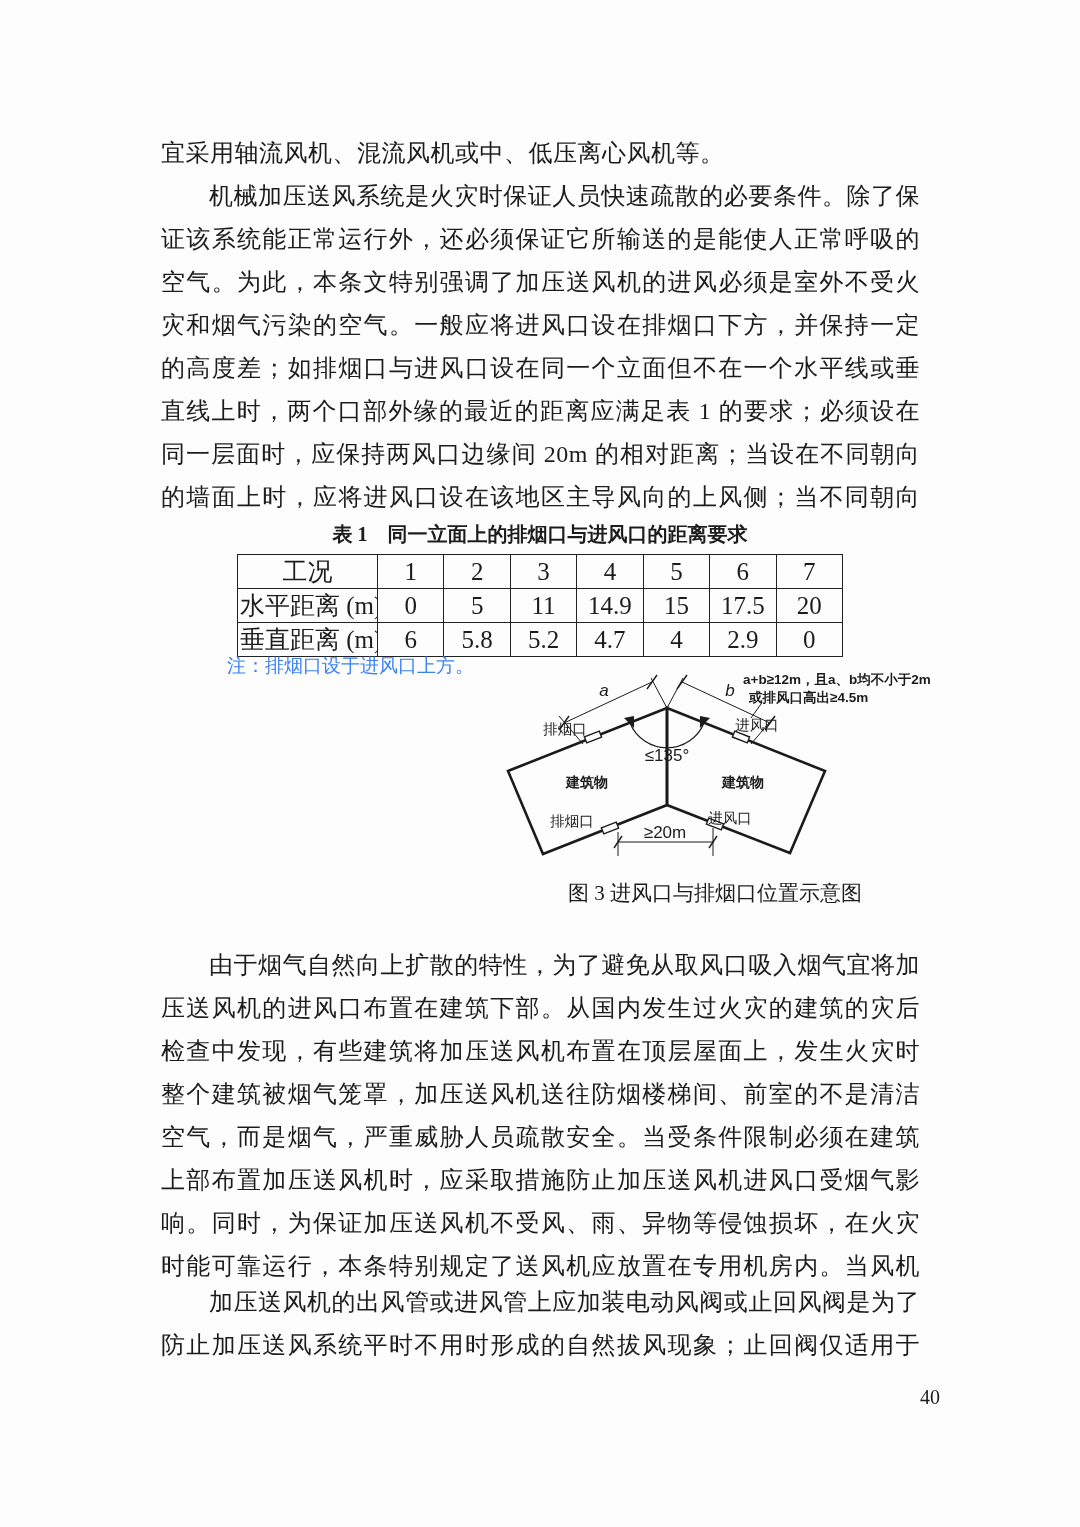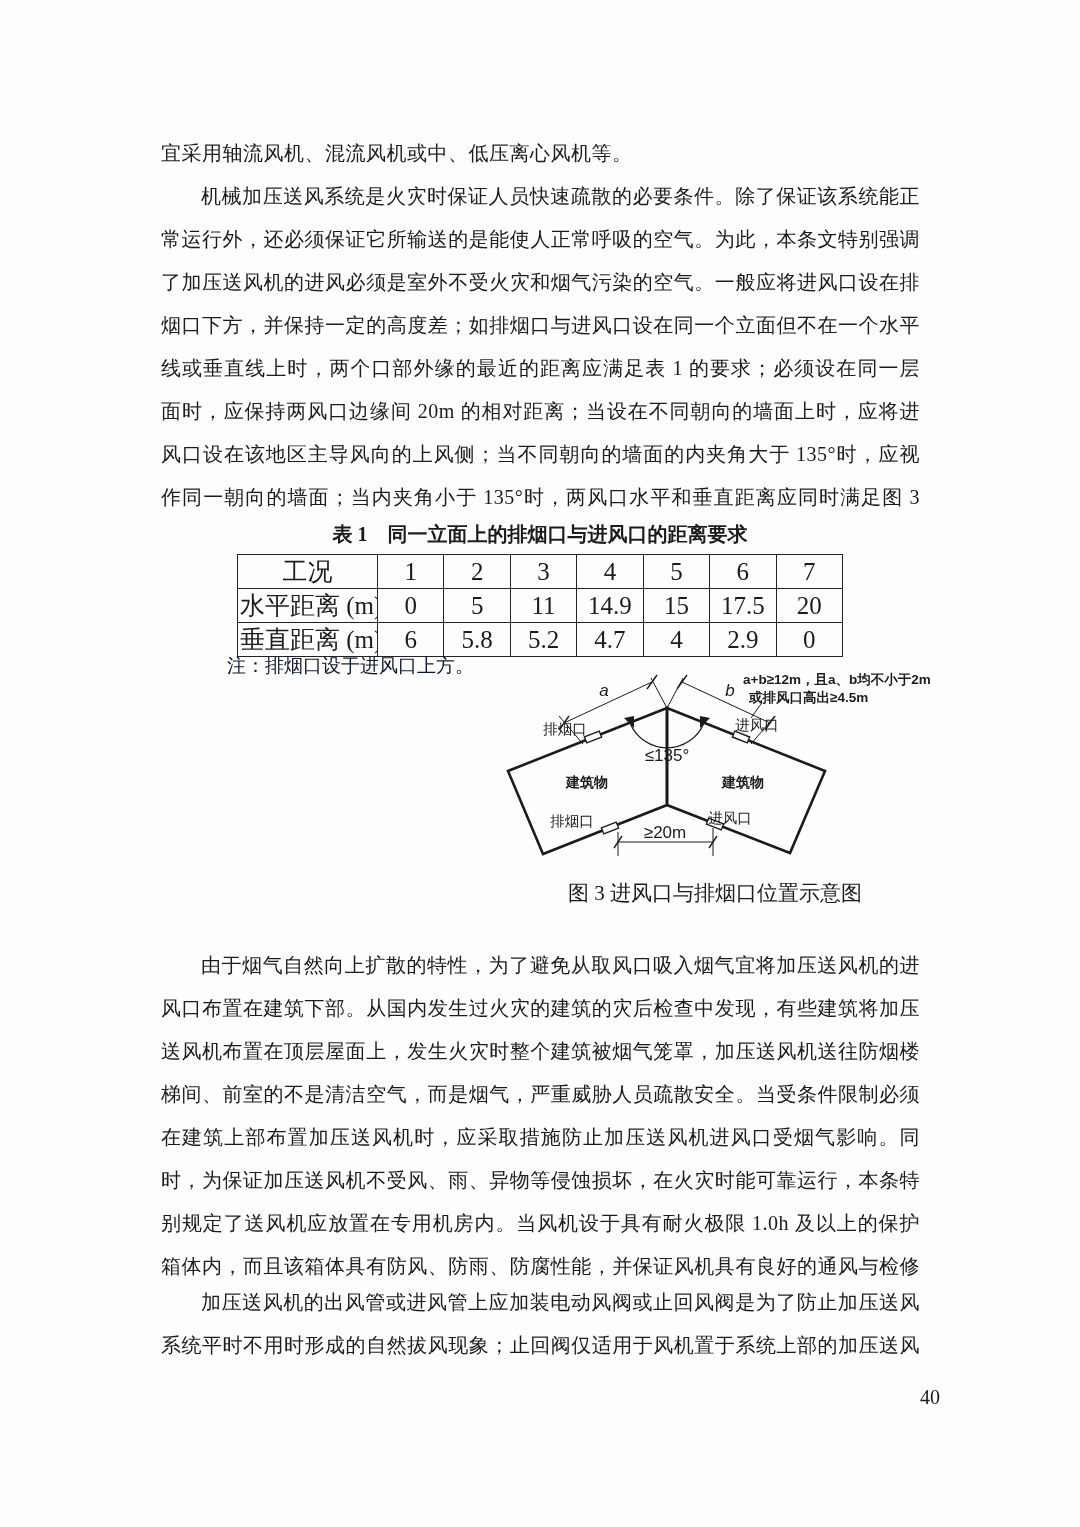--- a/index.html
+++ b/index.html
@@ -9,21 +9,21 @@
     width:1080px;height:1527px;
     margin:0 auto;
     background:#fdfdfd;
     font-family:"Liberation Serif","DejaVu Serif",serif;
     color:#1c1c1c;
     overflow:hidden;
   }
   .body-text{
     position:absolute;
     left:161px;width:759px;
-    font-size:20px;line-height:43px;
+    font-size:24px;line-height:43px;
     text-align:justify;
     letter-spacing:.5px;
     color:#1c1c1c;
     overflow:hidden;
   }
   .indent{text-indent:2em;}
   .tbl-title{
     position:absolute;left:237px;top:519px;width:606px;
     text-align:center;font-size:20px;line-height:30px;color:#1c1c1c;font-weight:bold;
   }
@@ -32,21 +32,21 @@
     border-collapse:collapse;table-layout:fixed;
     font-size:25px;color:#1c1c1c;
   }
   table.dist td{
     border:1.6px solid #222;
     height:31px;text-align:center;vertical-align:middle;
     padding:0 2px;white-space:nowrap;overflow:hidden;
   }
   .tbl-note{
     position:absolute;left:227px;top:653px;
-    font-size:19px;line-height:26px;color:#0f172a;
+    font-size:19px;line-height:26px;color:#3b82f6;
   }
   .left-col{
     position:absolute;left:161px;top:688px;width:344px;height:254px;
     font-size:20px;line-height:42px;text-align:justify;
     letter-spacing:.5px;overflow:hidden;
   }
   .figure-svg{position:absolute;left:503px;top:666px;}
   .fig-caption{
     position:absolute;left:505px;top:878px;width:420px;
     text-align:center;font-size:21px;line-height:30px;color:#1c1c1c;

